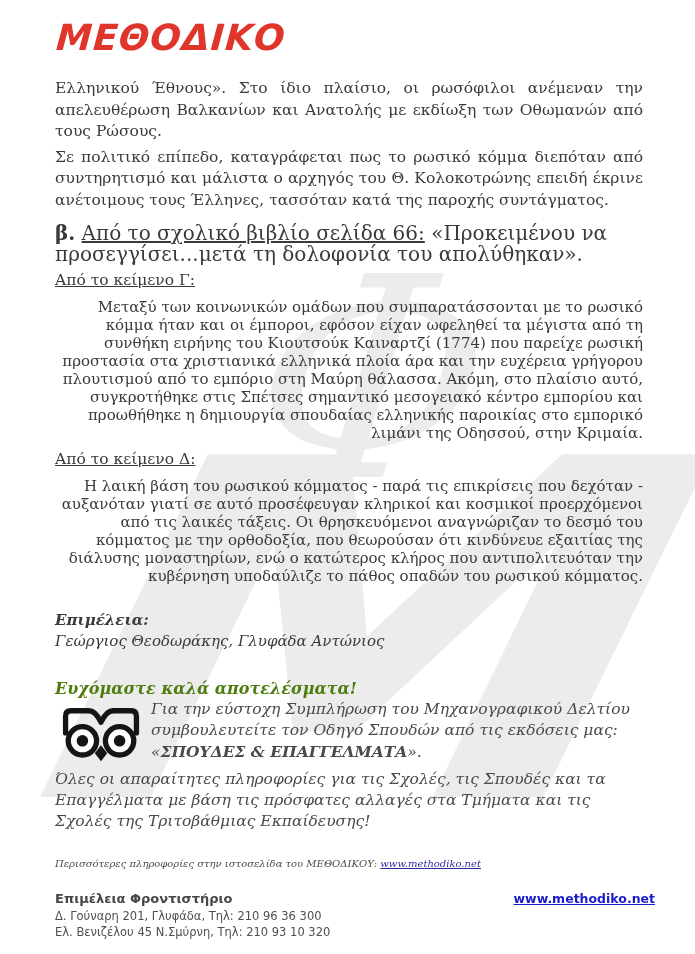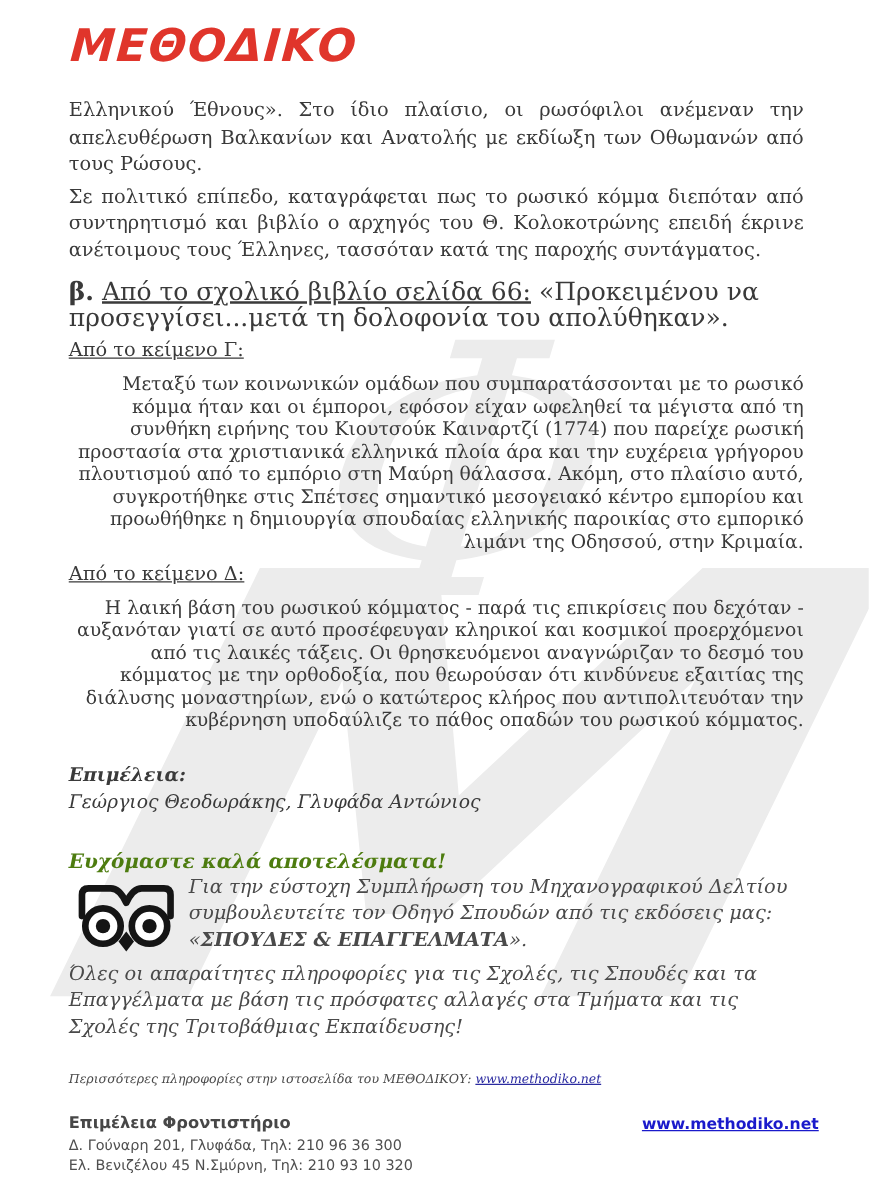--- a/index.html
+++ b/index.html
@@ -80,21 +80,21 @@
   <div class="watermark">
     <span class="wm-phi">Φ</span>
     <span class="wm-m">Μ</span>
   </div>
 
   <div class="content">
 
     <div class="logo">ΜΕΘΟΔΙΚΟ</div>
 
     <p class="intro">Ελληνικού Έθνους». Στο ίδιο πλαίσιο, οι ρωσόφιλοι ανέμεναν την απελευθέρωση Βαλκανίων και Ανατολής με εκδίωξη των Οθωμανών από τους Ρώσους.</p>
-    <p class="intro intro-p2">Σε πολιτικό επίπεδο, καταγράφεται πως το ρωσικό κόμμα διεπόταν από συντηρητισμό και βιβλίο ο αρχηγός του Θ. Κολοκοτρώνης επειδή έκρινε ανέτοιμους τους Έλληνες, τασσόταν κατά της παροχής συντάγματος.</p>
+    <p class="intro intro-p2">Σε πολιτικό επίπεδο, καταγράφεται πως το ρωσικό κόμμα διεπόταν από συντηρητισμό και μάλιστα ο αρχηγός του Θ. Κολοκοτρώνης επειδή έκρινε ανέτοιμους τους Έλληνες, τασσόταν κατά της παροχής συντάγματος.</p>
 
     <p class="section-b"><b>β.</b> <span class="underline">Από το σχολικό βιβλίο σελίδα 66:</span> <span>«Προκειμένου να προσεγγίσει...μετά τη δολοφονία του απολύθηκαν».</span></p>
 
     <p class="src-heading">Από το κείμενο Γ:</p>
     <p class="body-par">Μεταξύ των κοινωνικών ομάδων που συμπαρατάσσονται με το ρωσικό κόμμα ήταν και οι έμποροι, εφόσον είχαν ωφεληθεί τα μέγιστα από τη συνθήκη ειρήνης του Κιουτσούκ Καιναρτζί (1774) που παρείχε ρωσική προστασία στα χριστιανικά ελληνικά πλοία άρα και την ευχέρεια γρήγορου πλουτισμού από το εμπόριο στη Μαύρη θάλασσα. Ακόμη, στο πλαίσιο αυτό, συγκροτήθηκε στις Σπέτσες σημαντικό μεσογειακό κέντρο εμπορίου και προωθήθηκε η δημιουργία σπουδαίας ελληνικής παροικίας στο εμπορικό λιμάνι της Οδησσού, στην Κριμαία.</p>
 
     <p class="src-heading" style="margin-top:8px;">Από το κείμενο Δ:</p>
     <p class="body-par par-d">Η λαική βάση του ρωσικού κόμματος - παρά τις επικρίσεις που δεχόταν - αυξανόταν γιατί σε αυτό προσέφευγαν κληρικοί και κοσμικοί προερχόμενοι από τις λαικές τάξεις. Οι θρησκευόμενοι αναγνώριζαν το δεσμό του κόμματος με την ορθοδοξία, που θεωρούσαν ότι κινδύνευε εξαιτίας της διάλυσης μοναστηρίων, ενώ ο κατώτερος κλήρος που αντιπολιτευόταν την κυβέρνηση υποδαύλιζε το πάθος οπαδών του ρωσικού κόμματος.</p>
 
     <p class="credits-label">Επιμέλεια:</p>

